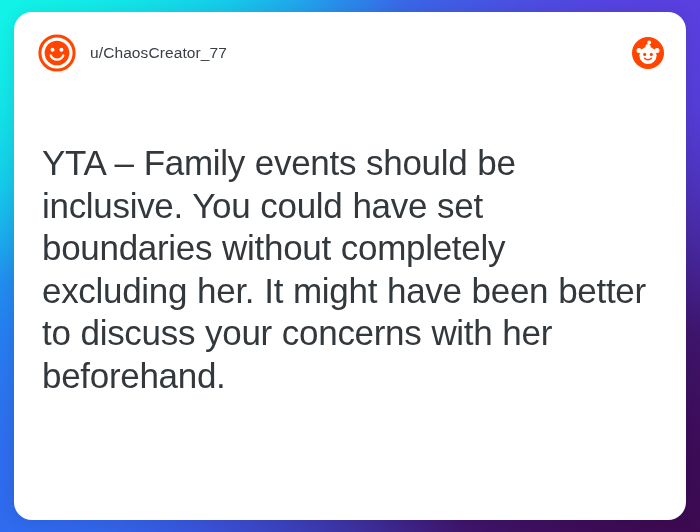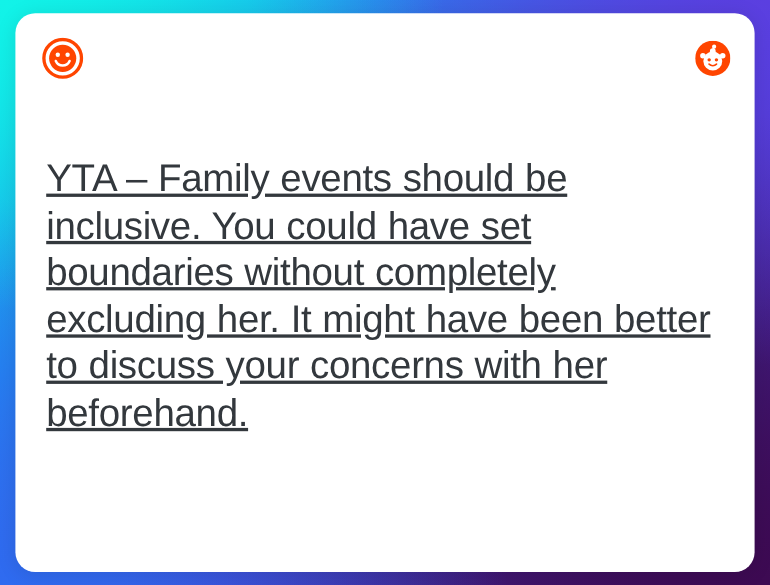--- a/index.html
+++ b/index.html
@@ -83,21 +83,20 @@
     padding:0 28px 0 28px;
   }
 
   .post-text {
     font-size:35px;
     line-height:42.5px;
     color:#33383d;
     font-weight:400;
     letter-spacing:-0.3px;
     word-spacing:0.5px;
-    text-decoration:underline;
   }
 </style>
 </head>
 <body>
 
 <div class="screen">
 
   <div class="card">
 
     <div class="card-header">
@@ -105,20 +104,21 @@
       <span class="avatar">
         <svg viewBox="0 0 40 40" width="38" height="38" aria-hidden="true">
           <circle cx="20" cy="20" r="18" fill="none" stroke="#FF4500" stroke-width="3.2"></circle>
           <circle cx="20" cy="20" r="13" fill="#FF4500"></circle>
           <circle cx="15.3" cy="16.6" r="2.1" fill="#ffffff"></circle>
           <circle cx="24.7" cy="16.6" r="2.1" fill="#ffffff"></circle>
           <path d="M13.4 22.6 A7.2 7.2 0 0 0 26.6 22.6" fill="none" stroke="#ffffff" stroke-width="2.4" stroke-linecap="round"></path>
         </svg>
       </span>
 
+      <span class="username">u/ChaosCreator_77</span>
 
       <span class="spacer"></span>
 
       <span class="brand-logo">
         <svg viewBox="0 0 32 32" width="32" height="32" aria-hidden="true">
           <circle cx="16" cy="16" r="16" fill="#FF4500"></circle>
           <circle cx="16" cy="18.4" r="8.6" fill="#ffffff"></circle>
           <circle cx="12.7" cy="17.4" r="1.55" fill="#FF4500"></circle>
           <circle cx="19.3" cy="17.4" r="1.55" fill="#FF4500"></circle>
           <path d="M12.6 21.3 A5 5 0 0 0 19.4 21.3" fill="none" stroke="#FF4500" stroke-width="1.5" stroke-linecap="round"></path>

